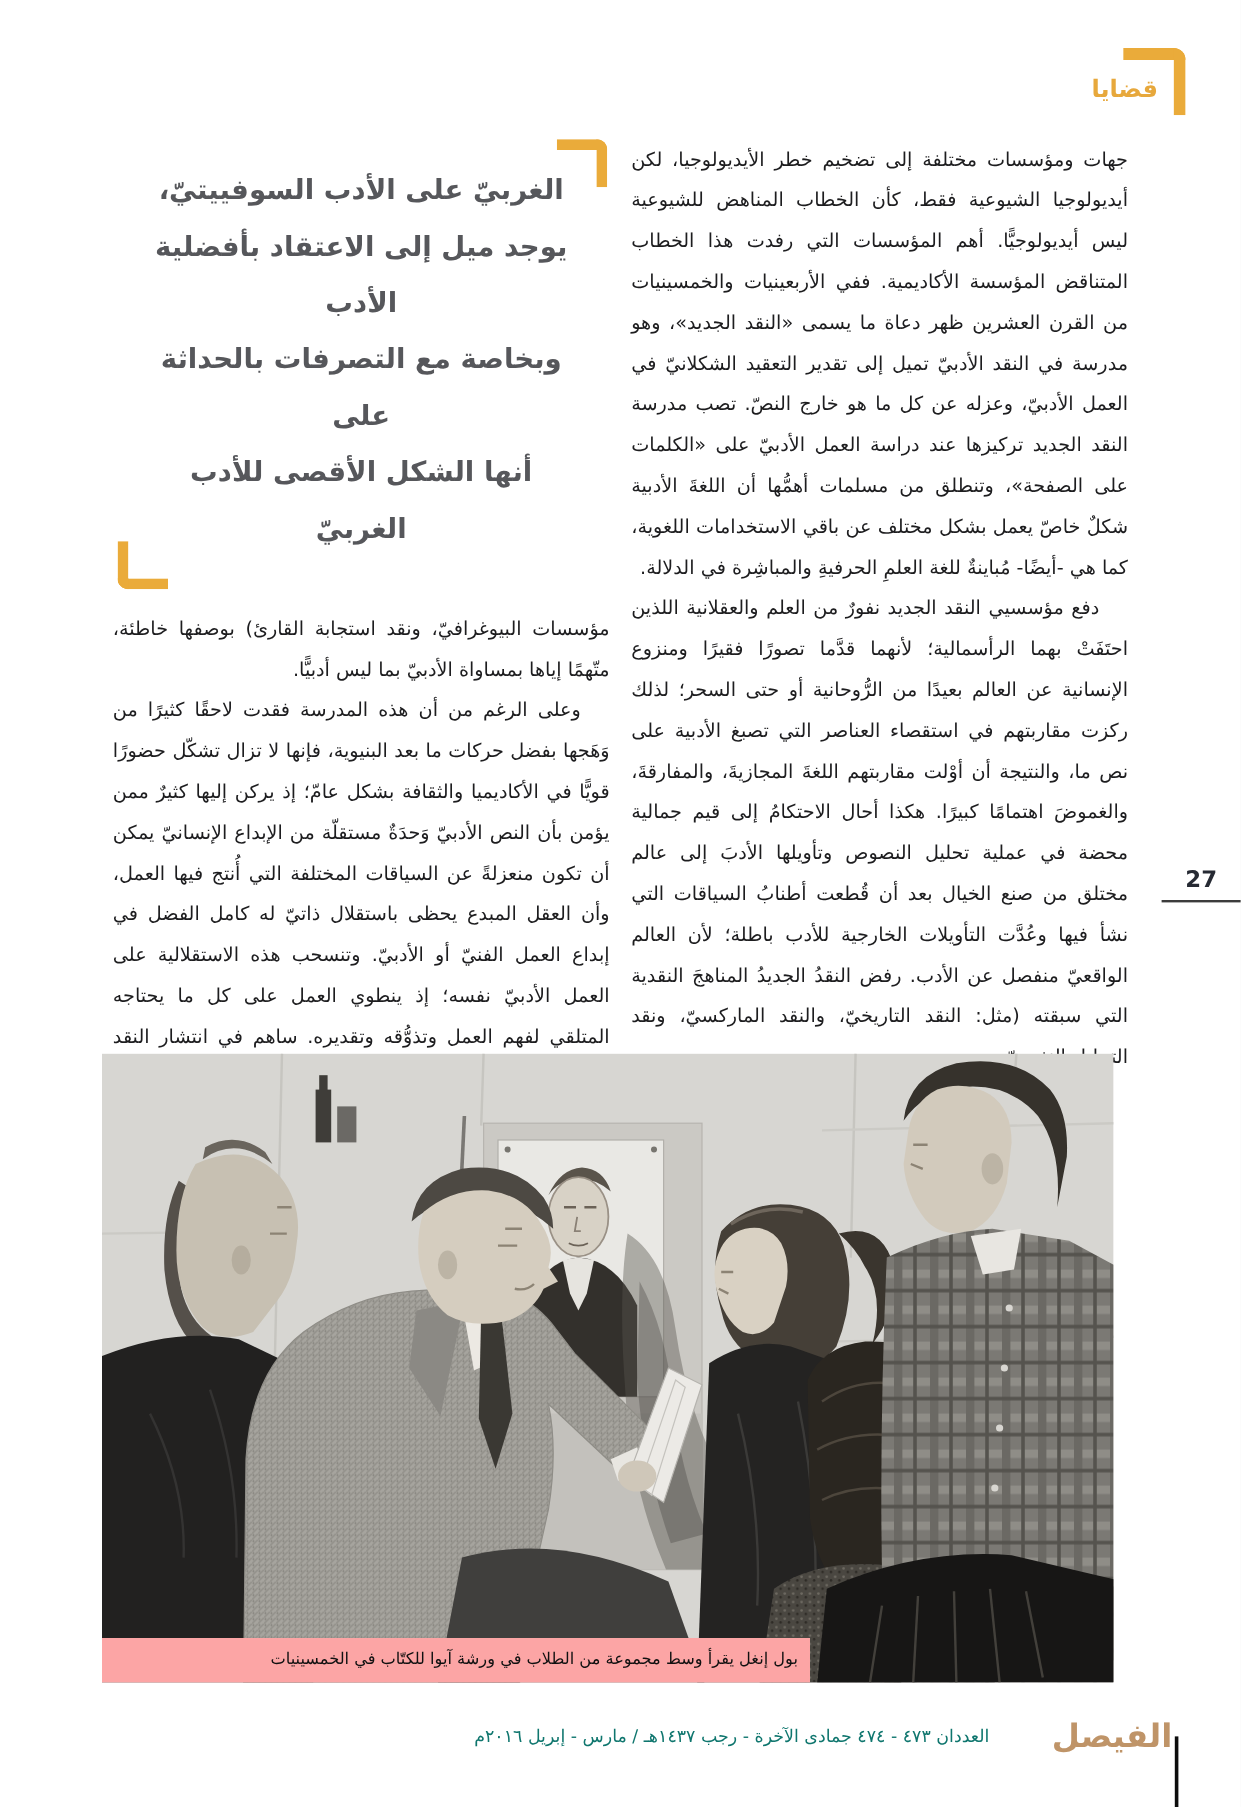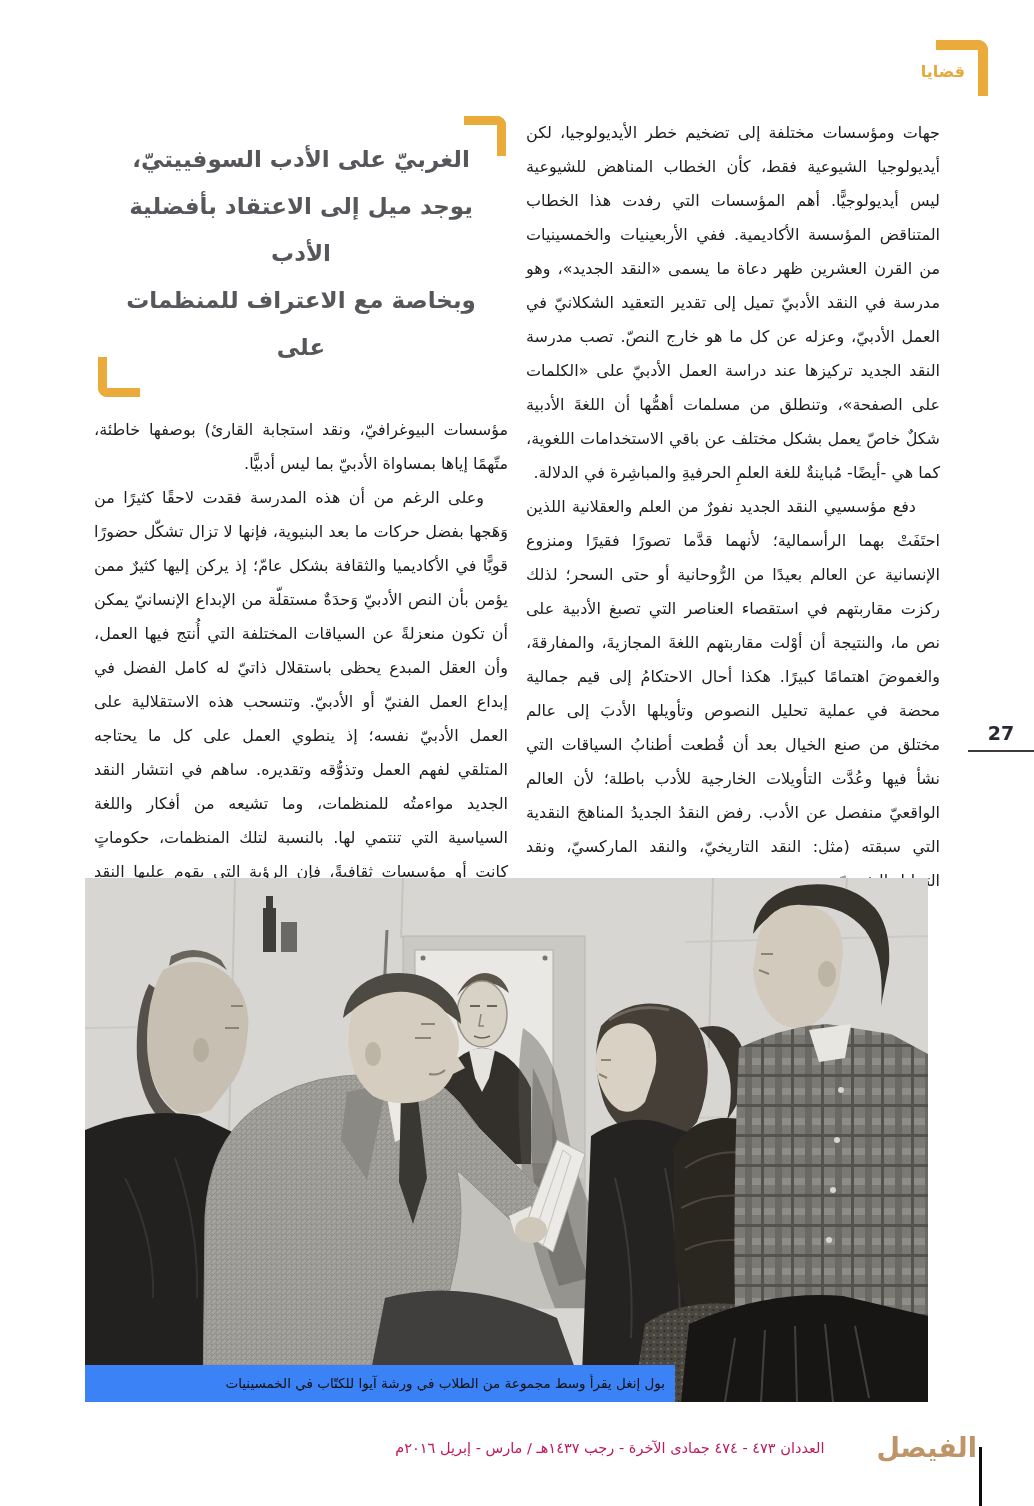--- a/index.html
+++ b/index.html
@@ -3,21 +3,21 @@
 <meta charset="utf-8">
 <style>
   * { box-sizing: border-box; }
   body { margin:0; background:#e8e8e8; font-family:"DejaVu Sans", sans-serif; }
   .page { position:relative; width:1034px; height:1506px; margin:0 auto; background:#ffffff; overflow:hidden; direction:rtl; }
 
   
   .topic-tab { position:absolute; top:40px; right:46px; width:130px; height:62px; }
   .topic-bracket { position:absolute; top:0; right:0; width:52px; height:56px;
     border-top:10px solid #eaab3a; border-right:10px solid #eaab3a; border-top-right-radius:10px; }
-  .topic-label { position:absolute; top:22px; right:23px; font-size:16px; font-weight:700; color:#e7a83c; }
+  .topic-label { position:absolute; top:22px; right:23px; font-size:20px; font-weight:700; color:#e7a83c; }
 
   
   .columns { position:absolute; top:116px; right:94px; width:846px; display:flex; gap:18px;margin-left:28px; }
   .col { width:414px; font-size:16px; line-height:34px; text-align:justify; color:#1d1d1f; }
   .col p { margin:0; }
   .col p.indent { text-indent:24px; }
 
   
   .pull-quote { position:relative; padding:20px 30px 30px; margin-bottom:12px;
     text-align:center; color:#56575b; font-weight:700; font-size:23px; line-height:47px; }
@@ -27,27 +27,27 @@
   .pq-bracket-bl { position:absolute; bottom:4px; left:4px; width:42px; height:40px;
     border-bottom:9px solid #eaab3a; border-left:9px solid #eaab3a; border-bottom-left-radius:9px; }
 
   
   .page-num { position:absolute; top:722px; right:0; width:66px; text-align:center;
     font-size:19px; font-weight:600; color:#262a33; padding-bottom:6px; border-bottom:2px solid #3c3c3c; }
 
   
   .photo-figure { position:absolute; top:878px; left:85px; width:843px; height:524px; margin:0; }
   .photo-figure svg { display:block; }
-  .photo-caption { position:absolute; left:0; bottom:0; width:590px; min-height:37px; background:#3b82f6;
+  .photo-caption { position:absolute; left:0; bottom:0; width:590px; min-height:37px; background:#fca5a5;
     padding:8px 10px 6px 12px; font-size:13.5px; color:#101010; line-height:1.5; }
 
   
   .footer-content { position:absolute; top:1434px; right:57px; display:flex; align-items:center; gap:10px; direction:rtl; }
   .footer-logo { font-size:27px; font-weight:700; color:#bf9468; line-height:1; letter-spacing:-1px;margin-left:42px; }
-  .footer-issue { font-size:14.5px; color:#be185d; white-space:nowrap; }
+  .footer-issue { font-size:14.5px; color:#0f766e; white-space:nowrap; }
   .footer-rule { position:absolute; left:979px; top:1447px; width:3px; height:59px; background:#0d0d0d; }
 </style>
 </head>
 <body>
 
 <div class="page">
 
   <div class="topic-tab">
     <div class="topic-bracket"></div>
     <div class="topic-label">قضايا</div>
@@ -57,21 +57,22 @@
     <div class="col">
       <p>جهات ومؤسسات مختلفة إلى تضخيم خطر الأيديولوجيا، لكن أيديولوجيا الشيوعية فقط، كأن الخطاب المناهض للشيوعية ليس أيديولوجيًّا. أهم المؤسسات التي رفدت هذا الخطاب المتناقض المؤسسة الأكاديمية. ففي الأربعينيات والخمسينيات من القرن العشرين ظهر دعاة ما يسمى «النقد الجديد»، وهو مدرسة في النقد الأدبيّ تميل إلى تقدير التعقيد الشكلانيّ في العمل الأدبيّ، وعزله عن كل ما هو خارج النصّ. تصب مدرسة النقد الجديد تركيزها عند دراسة العمل الأدبيّ على «الكلمات على الصفحة»، وتنطلق من مسلمات أهمُّها أن اللغةَ الأدبية شكلٌ خاصّ يعمل بشكل مختلف عن باقي الاستخدامات اللغوية، كما هي -أيضًا- مُباينةٌ للغة العلمِ الحرفيةِ والمباشِرة في الدلالة.</p>
       <p class="indent">دفع مؤسسيي النقد الجديد نفورٌ من العلم والعقلانية اللذين احتَفَتْ بهما الرأسمالية؛ لأنهما قدَّما تصورًا فقيرًا ومنزوع الإنسانية عن العالم بعيدًا من الرُّوحانية أو حتى السحر؛ لذلك ركزت مقاربتهم في استقصاء العناصر التي تصبغ الأدبية على نص ما، والنتيجة أن أوْلت مقاربتهم اللغةَ المجازيةَ، والمفارقةَ، والغموضَ اهتمامًا كبيرًا. هكذا أحال الاحتكامُ إلى قيم جمالية محضة في عملية تحليل النصوص وتأويلها الأدبَ إلى عالم مختلق من صنع الخيال بعد أن قُطعت أطنابُ السياقات التي نشأ فيها وعُدَّت التأويلات الخارجية للأدب باطلة؛ لأن العالم الواقعيّ منفصل عن الأدب. رفض النقدُ الجديدُ المناهجَ النقدية التي سبقته (مثل: النقد التاريخيّ، والنقد الماركسيّ، ونقد التحليل النفسيّ،</p>
     </div>
     <div class="col">
       <div class="pull-quote">
         <div class="pq-bracket-tr"></div>
         <div class="pq-bracket-bl"></div>
         <span class="pq-line">الغربيّ على الأدب السوفييتيّ،</span>
         <span class="pq-line">يوجد ميل إلى الاعتقاد بأفضلية الأدب</span>
-        <span class="pq-line">وبخاصة مع الاعتراف للمنظمات على</span>
+        <span class="pq-line">وبخاصة مع التصرفات بالحداثة على</span>
+        <span class="pq-line">أنها الشكل الأقصى للأدب الغربيّ</span>
       </div>
       <p>مؤسسات البيوغرافيّ، ونقد استجابة القارئ) بوصفها خاطئة، متّهمًا إياها بمساواة الأدبيّ بما ليس أدبيًّا.</p>
       <p class="indent">وعلى الرغم من أن هذه المدرسة فقدت لاحقًا كثيرًا من وَهَجها بفضل حركات ما بعد البنيوية، فإنها لا تزال تشكّل حضورًا قويًّا في الأكاديميا والثقافة بشكل عامّ؛ إذ يركن إليها كثيرٌ ممن يؤمن بأن النص الأدبيّ وَحدَةٌ مستقلّة من الإبداع الإنسانيّ يمكن أن تكون منعزلةً عن السياقات المختلفة التي أُنتج فيها العمل، وأن العقل المبدع يحظى باستقلال ذاتيّ له كامل الفضل في إبداع العمل الفنيّ أو الأدبيّ. وتنسحب هذه الاستقلالية على العمل الأدبيّ نفسه؛ إذ ينطوي العمل على كل ما يحتاجه المتلقي لفهم العمل وتذوُّقه وتقديره. ساهم في انتشار النقد الجديد مواءمتُه للمنظمات، وما تشيعه من أفكار واللغة السياسية التي تنتمي لها. بالنسبة لتلك المنظمات، حكوماتٍ كانت أو مؤسساتٍ ثقافيةً، فإن الرؤية التي يقوم عليها النقد الجديد مريحة وغير مزعجة؛ لأنها مأمونة الجانب ومتوقعة التصرفات.</p>
       <p class="indent">وحين حدثت طفرة التعليم في أثناء الحرب الباردة؛</p>
     </div>
   </main>
 
   <div class="page-num">27</div>
 
   <figure class="photo-figure">

